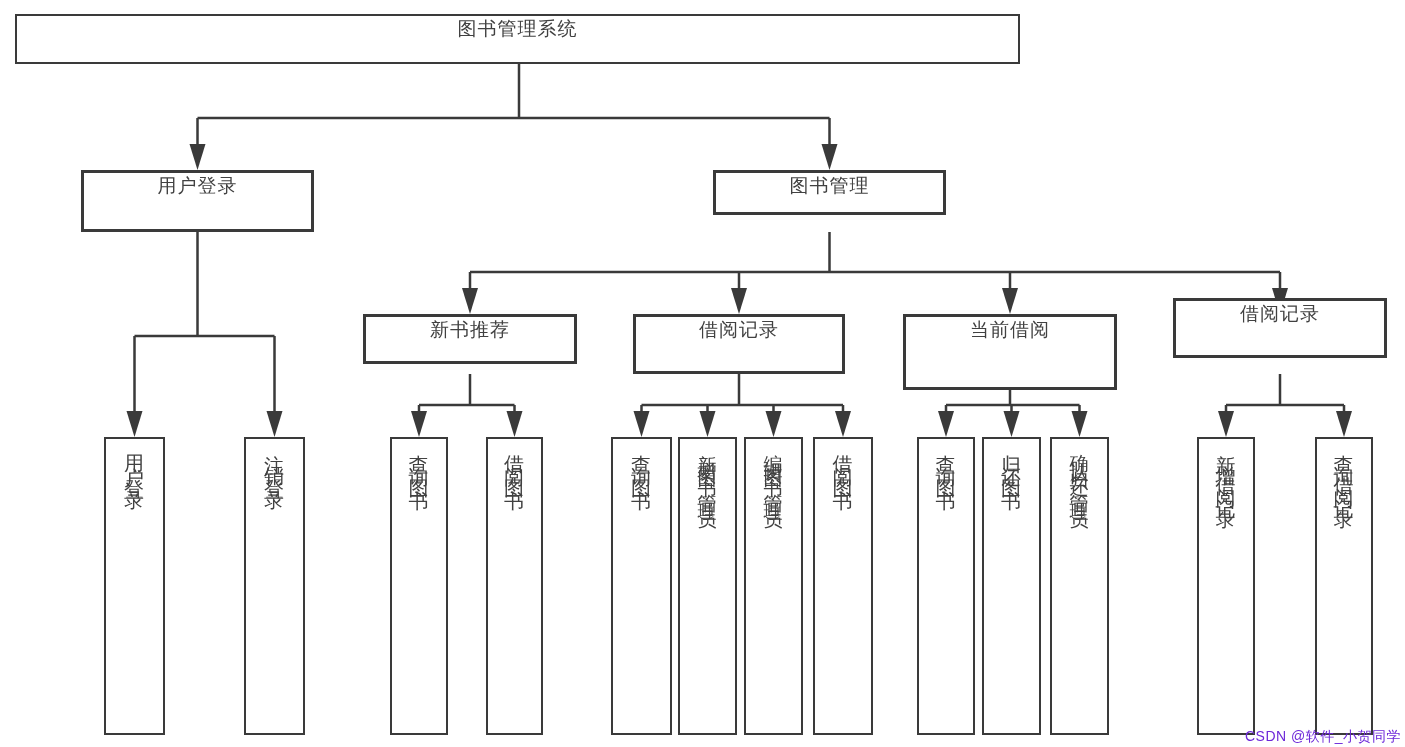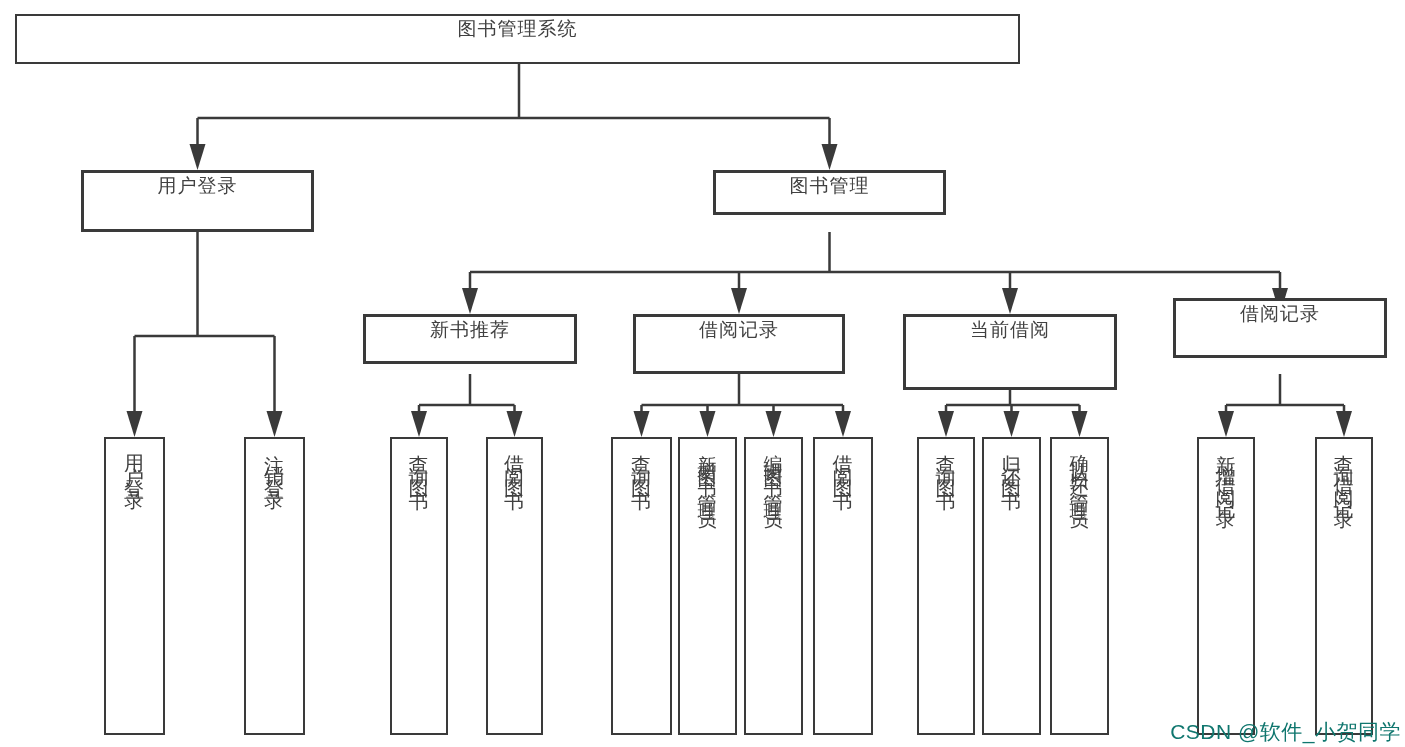--- a/index.html
+++ b/index.html
@@ -45,22 +45,22 @@
     letter-spacing: 12px;
     line-height: 1;
     white-space: nowrap;
   }
   .v-label.mid   { letter-spacing: 11px; }
   .v-label.tight { font-size: 19px; letter-spacing: 8px; }
   .watermark {
     position: absolute;
     right: 4px;
     bottom: 1px;
-    font-size: 21px;
-    color: #0f766e;
+    font-size: 14px;
+    color: #6d28d9;
     letter-spacing: 0.5px;
     z-index: 5;
     white-space: nowrap;
     text-align: right;
   }
 </style>
 </head>
 <body>
 
 <div class="canvas">

